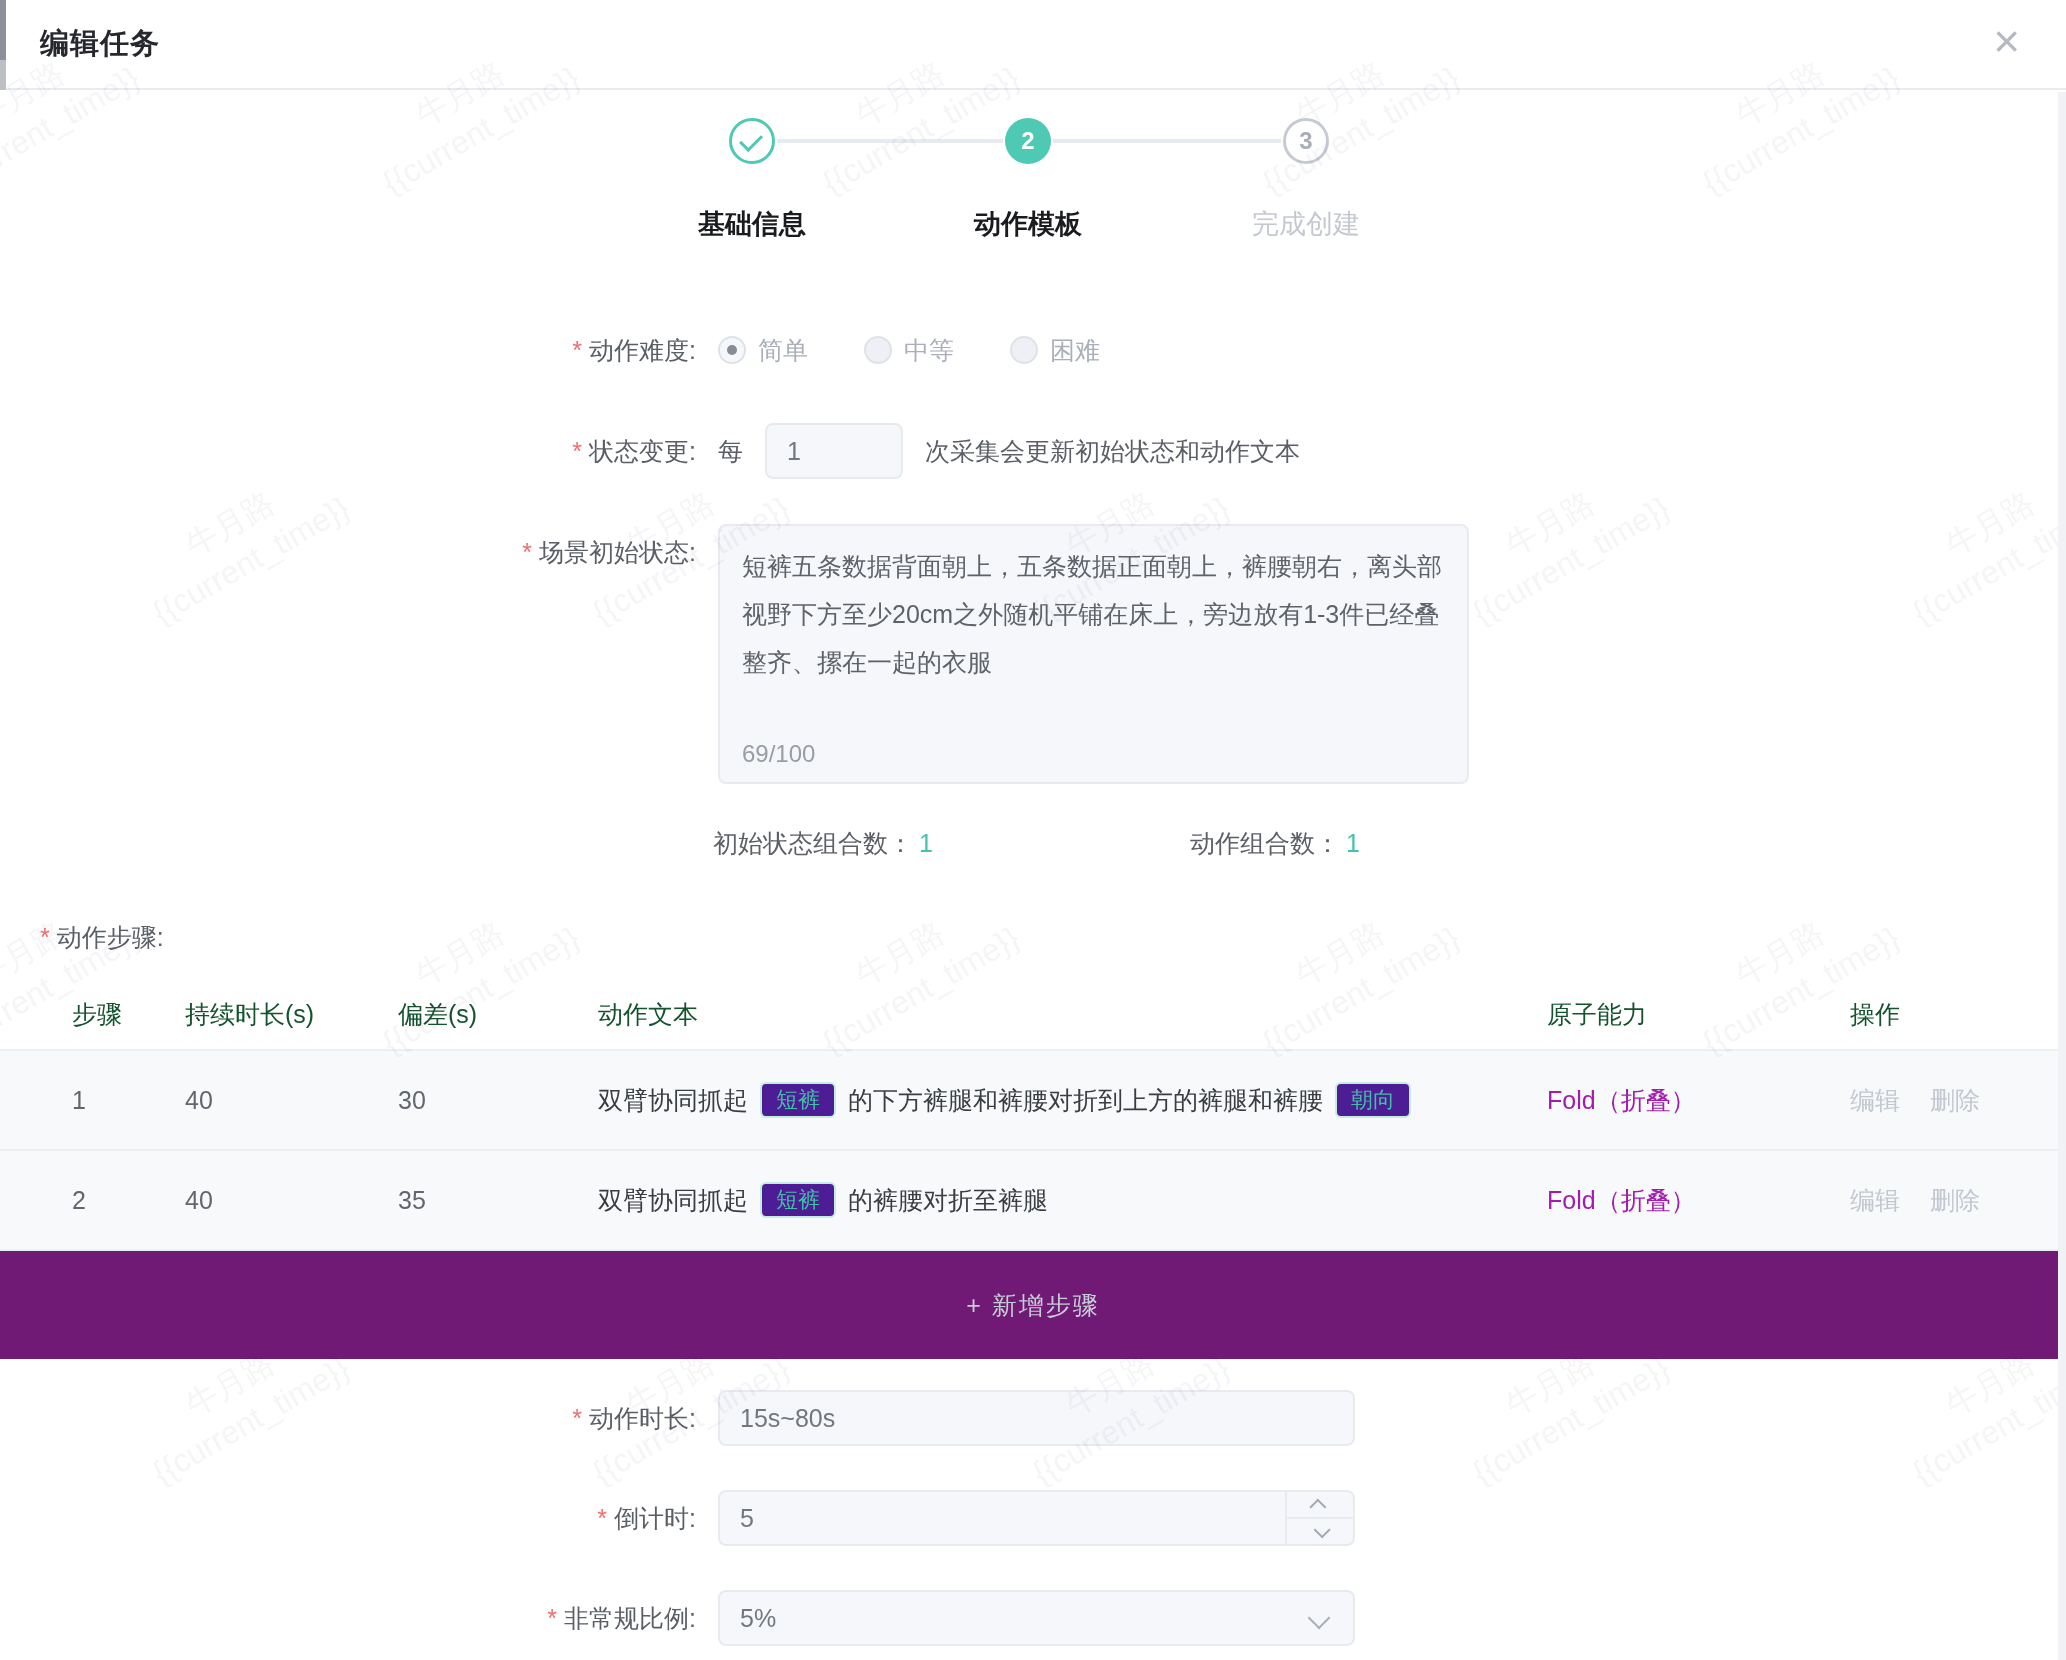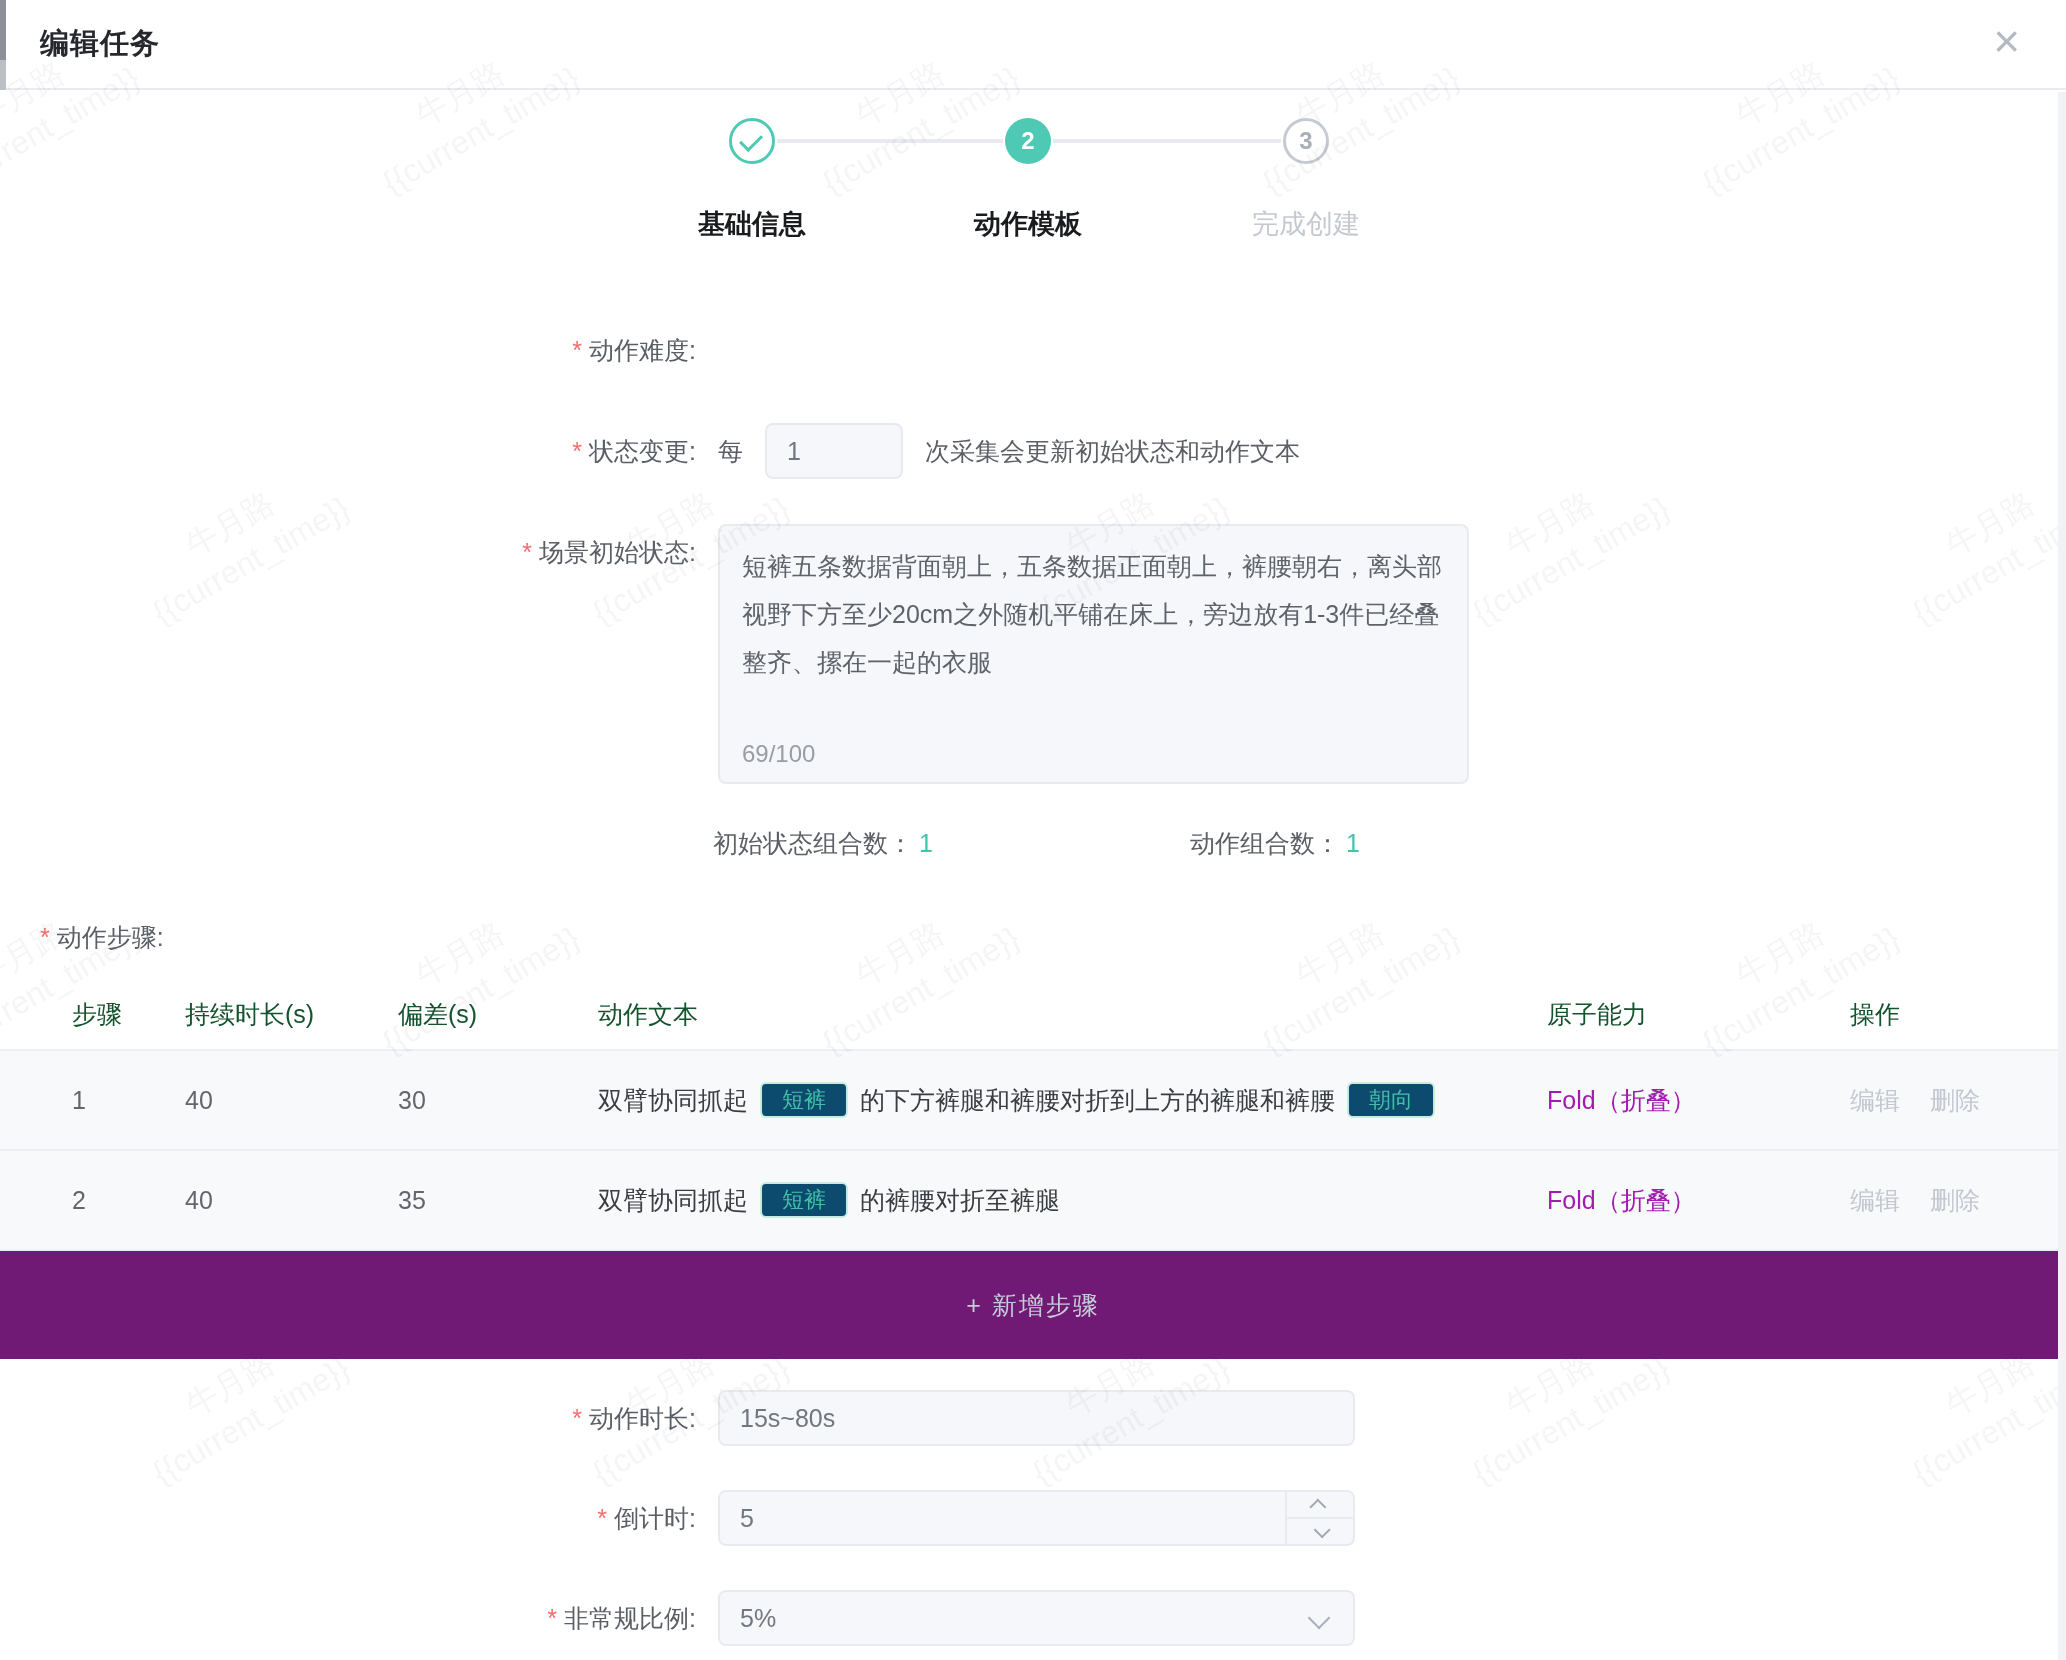--- a/index.html
+++ b/index.html
@@ -79,22 +79,22 @@
   .steps-label{margin-top:60px;margin-left:40px;display:flex;align-items:center;gap:7px;height:32px;}
   .steps-label .f-label{color:#5a5f66;}
   
   .steps-table{margin-top:26px;}
   .t-grid{display:grid;grid-template-columns:113px 213px 200px 949px 303px 1fr;
     padding-left:72px;box-sizing:border-box;align-items:center;}
   .t-head{height:70px;font-size:25px;font-weight:400;color:#14532d;background:#fff;}
   .t-row{height:100px;background:#f7f9fb;border-top:2px solid #eceff4;font-size:25px;}
   .t-row .num{color:#63676d;}
   .t-cell-text{color:#3a3d42;display:flex;align-items:center;flex-wrap:nowrap;}
-  .tag{display:inline-block;font-size:22px;color:#43bfa7;background:#0c4a6e;
-    border:2px solid #c5ecdf;border-radius:6px;padding:4px 20px;margin:0 12px;line-height:24px;}
+  .tag{display:inline-block;font-size:22px;color:#43bfa7;background:#4c1d95;
+    border:2px solid #c5ecdf;border-radius:6px;padding:4px 14px;margin:0 12px;line-height:24px;}
   .ability{color:#a21caf;}
   .row-actions{display:flex;gap:30px;}
   .link-disabled{color:#c2c7d0;font-size:25px;cursor:pointer;background:none;border:none;padding:0;}
   .t-add{height:108px;background:#701a75;border-top:2px solid #eceff4;
     display:flex;align-items:center;justify-content:center;}
   .add-label{font-size:25px;color:#c6ccd6;letter-spacing:2px;cursor:pointer;}
   
   .row-duration{margin-top:31px;height:56px;}
   .row-countdown{margin-top:44px;height:56px;}
   .row-ratio{margin-top:44px;height:56px;}
@@ -219,20 +219,34 @@
     <div class="step-label done">基础信息</div>
     <div class="step-label active">动作模板</div>
     <div class="step-label pending">完成创建</div>
   </div>
 
   <div class="form-row row-difficulty">
     <div class="label-col">
       <span class="req">*</span>
       <span class="f-label">动作难度:</span>
     </div>
+    <div class="ctrl-col">
+      <div class="radio-opt selected">
+        <span class="radio-dot"></span>
+        <span class="radio-label">简单</span>
+      </div>
+      <div class="radio-opt">
+        <span class="radio-dot"></span>
+        <span class="radio-label">中等</span>
+      </div>
+      <div class="radio-opt">
+        <span class="radio-dot"></span>
+        <span class="radio-label">困难</span>
+      </div>
+    </div>
   </div>
 
   <div class="form-row row-state">
     <div class="label-col">
       <span class="req">*</span>
       <span class="f-label">状态变更:</span>
     </div>
     <div class="ctrl-col">
       <span class="inline-txt">每</span>
       <div class="mini-input">1</div>

